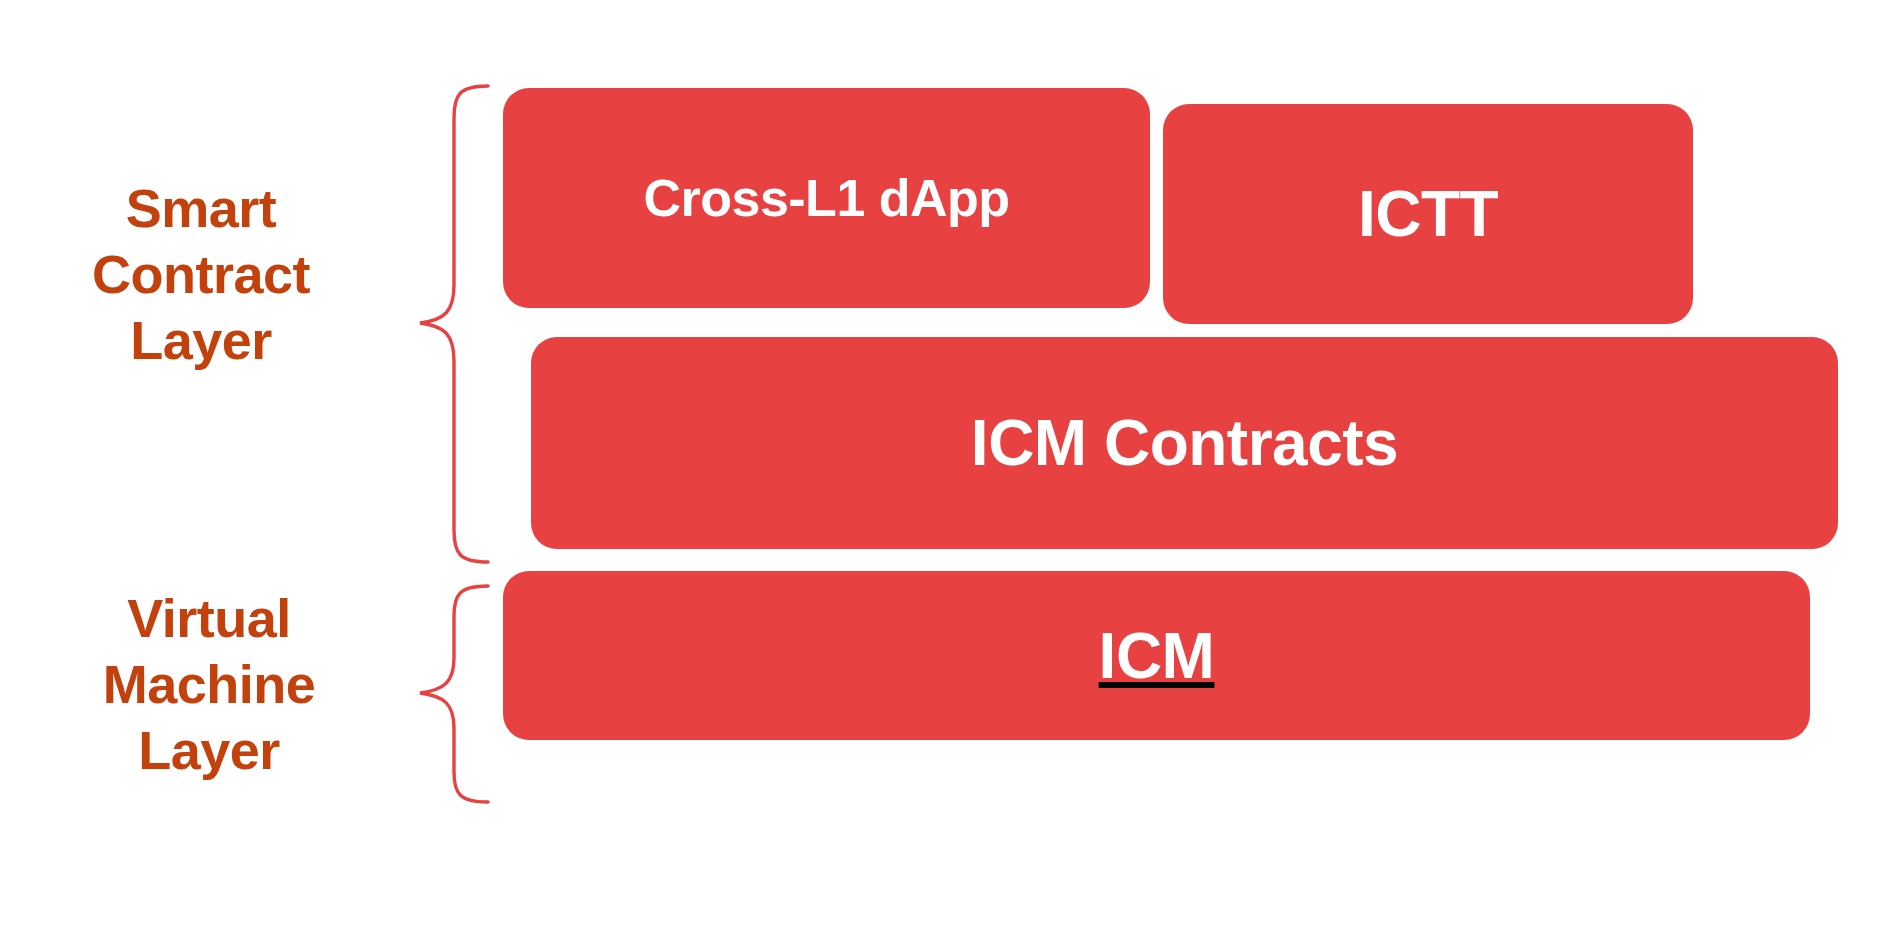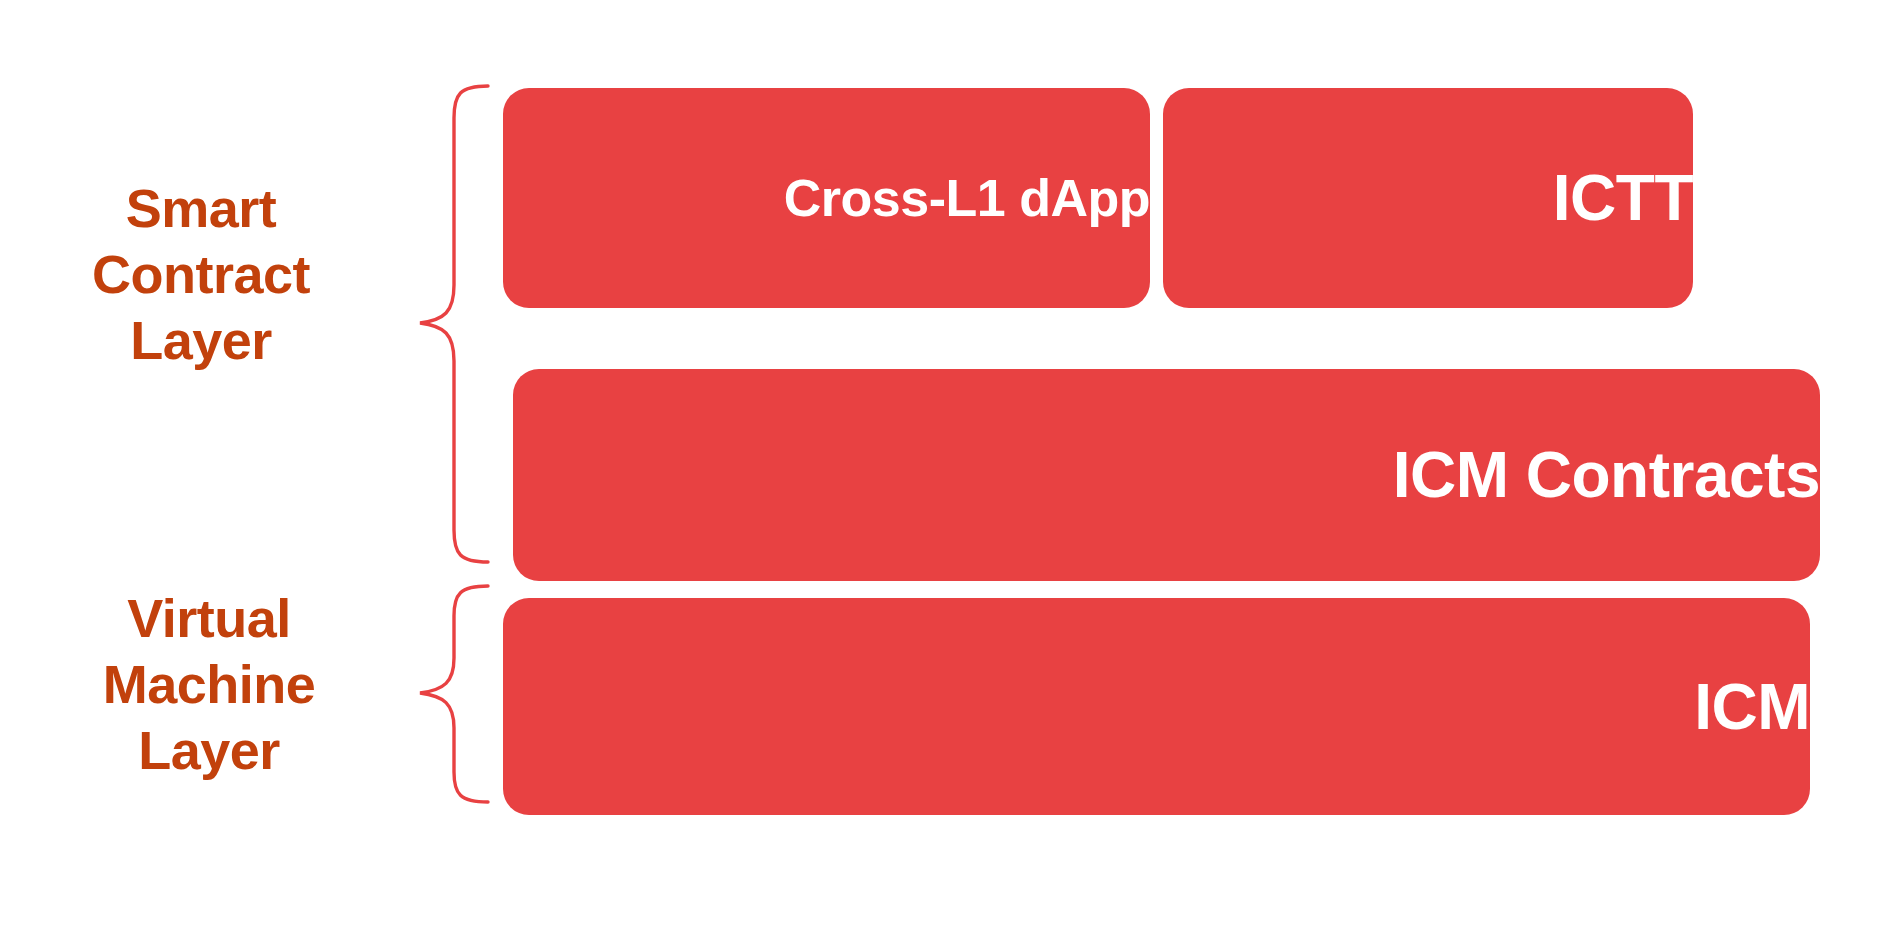--- a/index.html
+++ b/index.html
@@ -72,61 +72,61 @@
     stroke-linecap: round;
   }
 
   
   .node-box {
     position: absolute;
     background: #E84142;
     border-radius: 26px;
     display: flex;
     align-items: center;
-    justify-content: flex-end;
+    justify-content: center;
     box-sizing: border-box;
   }
   .node-label {
     color: #ffffff;
     font-weight: bold;
     letter-spacing: -0.5px;
     text-align: center;
     white-space: nowrap;
   }
 
   #box-cross-l1-dapp {
     left: 503px;
     top: 88px;
     width: 647px;
     height: 220px;
   }
   #box-cross-l1-dapp .node-label { font-size: 52px; }
 
   #box-ictt {
     left: 1163px;
-    top: 88px;
+    top: 104px;
     width: 530px;
     height: 220px;
   }
   #box-ictt .node-label { font-size: 64px; }
 
   #box-icm-contracts {
-    left: 513px;
+    left: 531px;
     top: 337px;
     width: 1307px;
     height: 212px;
-    margin-top: 32px;
   }
   #box-icm-contracts .node-label { font-size: 64px; }
 
   #box-icm {
     left: 503px;
-    top: 598px;
+    top: 571px;
     width: 1307px;
-    height: 217px;
+    height: 169px;
+    text-decoration: underline;
   }
   #box-icm .node-label { font-size: 64px; }
 </style>
 </head>
 <body>
 
 <div id="canvas">
 
   <div class="group-label" id="label-smart-contract-layer">Smart
 Contract

